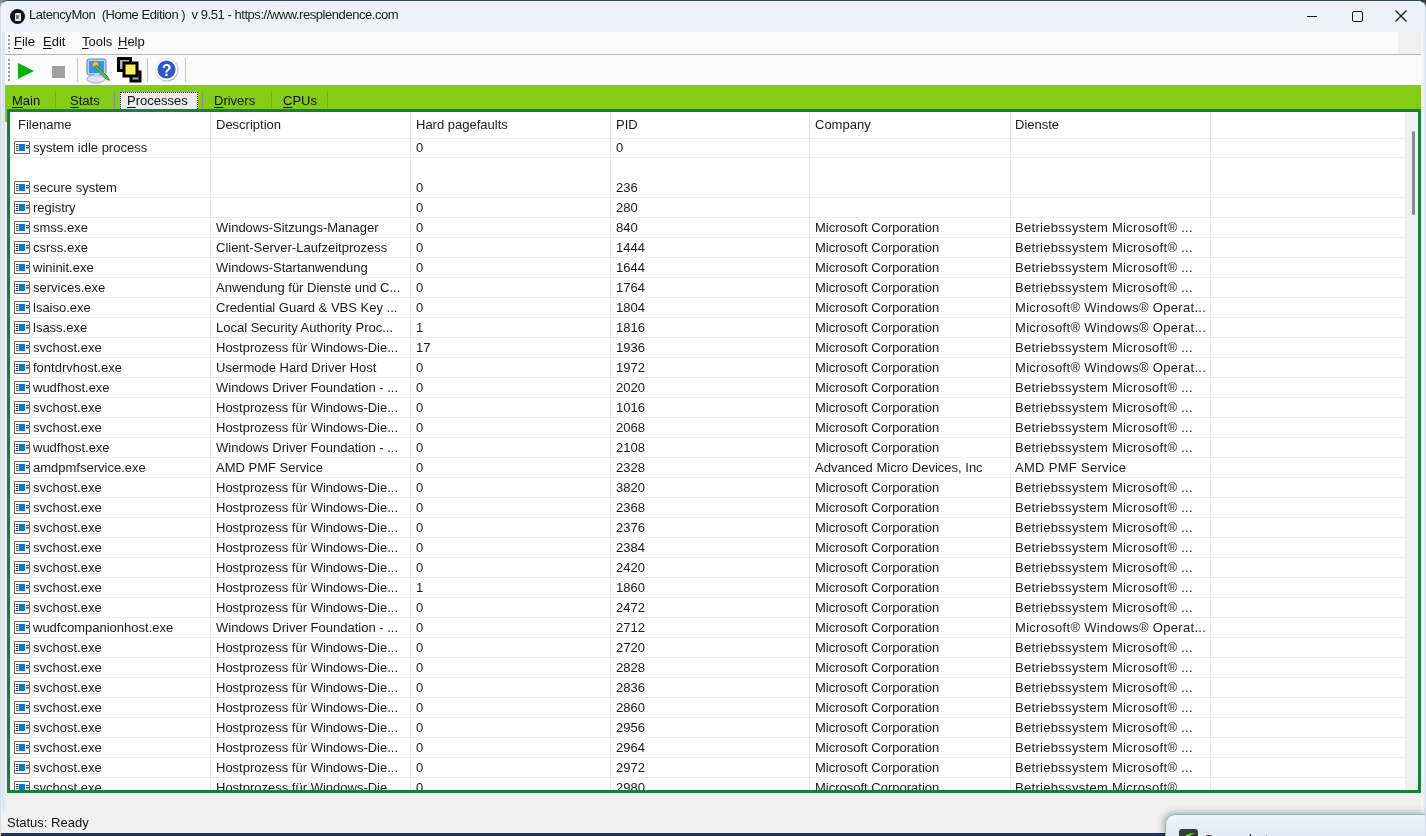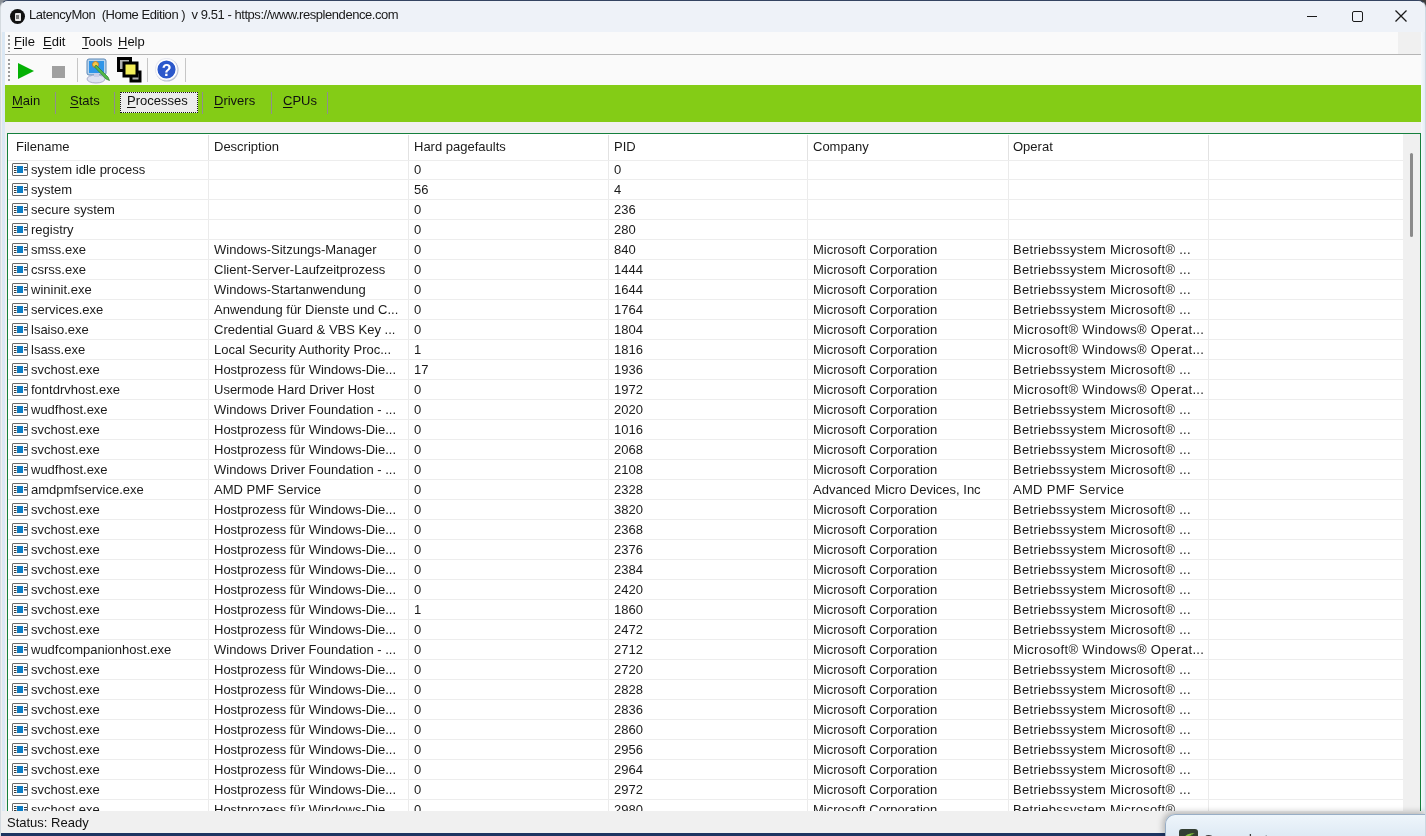--- a/index.html
+++ b/index.html
@@ -30,21 +30,21 @@
 #toolbar .grip{top:4px;height:23px}
 .tsep{position:absolute;top:3px;width:1px;height:24px;background:#c6c6c6}
 #play{position:absolute;left:17px;top:62px;width:0;height:0;border-left:16px solid #04b104;border-top:8.5px solid transparent;border-bottom:8.5px solid transparent}
 #stopb{position:absolute;left:51px;top:65px;width:13px;height:12px;background:#a0a0a0}
 
 #tabs{left:1px;top:84px;width:1424px;height:37px;background:#84cc16;font-size:13px;color:#101010}
 .tab{position:absolute;top:8px}
 .tabsep{position:absolute;top:7px;width:1px;height:22px;background:#8f8f8f}
 #focusbox{position:absolute;left:118px;top:7px;width:78px;height:21px;border:1px dotted #1a1a1a;background:#ececec}
 
-#table{left:6px;top:132px;width:1414px;height:684px;background:#fff;border:1px solid #15803d;overflow:hidden}
+#table{left:6px;top:108px;width:1414px;height:684px;background:#fff;border:3px solid #15803d;overflow:hidden}
 .hv{position:absolute;top:1px;width:1px;height:25px;background:#e2e2e2}
 .bv{position:absolute;top:26px;width:1px;height:656px;background:#ebebeb}
 .hcell{position:absolute;top:5px;font-size:13px;color:#1a1a1a;white-space:pre}
 #hdrline{position:absolute;left:0px;top:26px;width:1395px;height:1px;background:#ededed}
 .row{position:absolute;left:0px;width:1396px;height:20px;border-bottom:1px solid #ededed;font-size:13px;color:#1a1a1a}
 .row span{position:absolute;top:2px;white-space:pre}
 .ic{position:absolute;left:4px;top:3px;width:16px;height:13px;border:1px solid #686868;border-radius:1px;background-color:#fdfdfd;background-image:repeating-linear-gradient(to bottom,#3c3c3c 0 1px,rgba(0,0,0,0) 1px 2px),linear-gradient(#3c3c3c,#3c3c3c),linear-gradient(#36547c,#36547c);background-size:2.5px 7px,3px 1.2px,3px 1.5px;background-position:1px 2px,11px 2.5px,11px 5px;background-repeat:no-repeat}
 .ic::before{content:"";position:absolute;left:4px;top:2px;width:6px;height:7px;background:#0b7cc4}
 
 .c0{left:23px}.c1{left:206px}.c2{left:406px}.c3{left:606px}.c4{left:805px}.c5{left:1005px;letter-spacing:0.3px}
@@ -135,33 +135,27 @@
       <div class="bv" style="left:400px"></div>
       <div class="bv" style="left:600px"></div>
       <div class="bv" style="left:799px"></div>
       <div class="bv" style="left:1000px"></div>
       <div class="bv" style="left:1200px"></div>
       <div class="hcell" style="left:8px">Filename</div>
       <div class="hcell" style="left:206px">Description</div>
       <div class="hcell" style="left:406px">Hard pagefaults</div>
       <div class="hcell" style="left:606px">PID</div>
       <div class="hcell" style="left:805px">Company</div>
-      <div class="hcell" style="left:1005px">Operat</div>
+      <div class="hcell" style="left:1005px">Dienste</div>
       <div id="hdrline"></div>
       <div class="row" style="top:26px">
         <i class="ic"></i>
         <span class="c0">system idle process</span>
         <span class="c2">0</span>
         <span class="c3">0</span>
-      </div>
-      <div class="row" style="top:46px">
-        <i class="ic"></i>
-        <span class="c0">system</span>
-        <span class="c2">56</span>
-        <span class="c3">4</span>
       </div>
       <div class="row" style="top:66px">
         <i class="ic"></i>
         <span class="c0">secure system</span>
         <span class="c2">0</span>
         <span class="c3">236</span>
       </div>
       <div class="row" style="top:86px">
         <i class="ic"></i>
         <span class="c0">registry</span>

